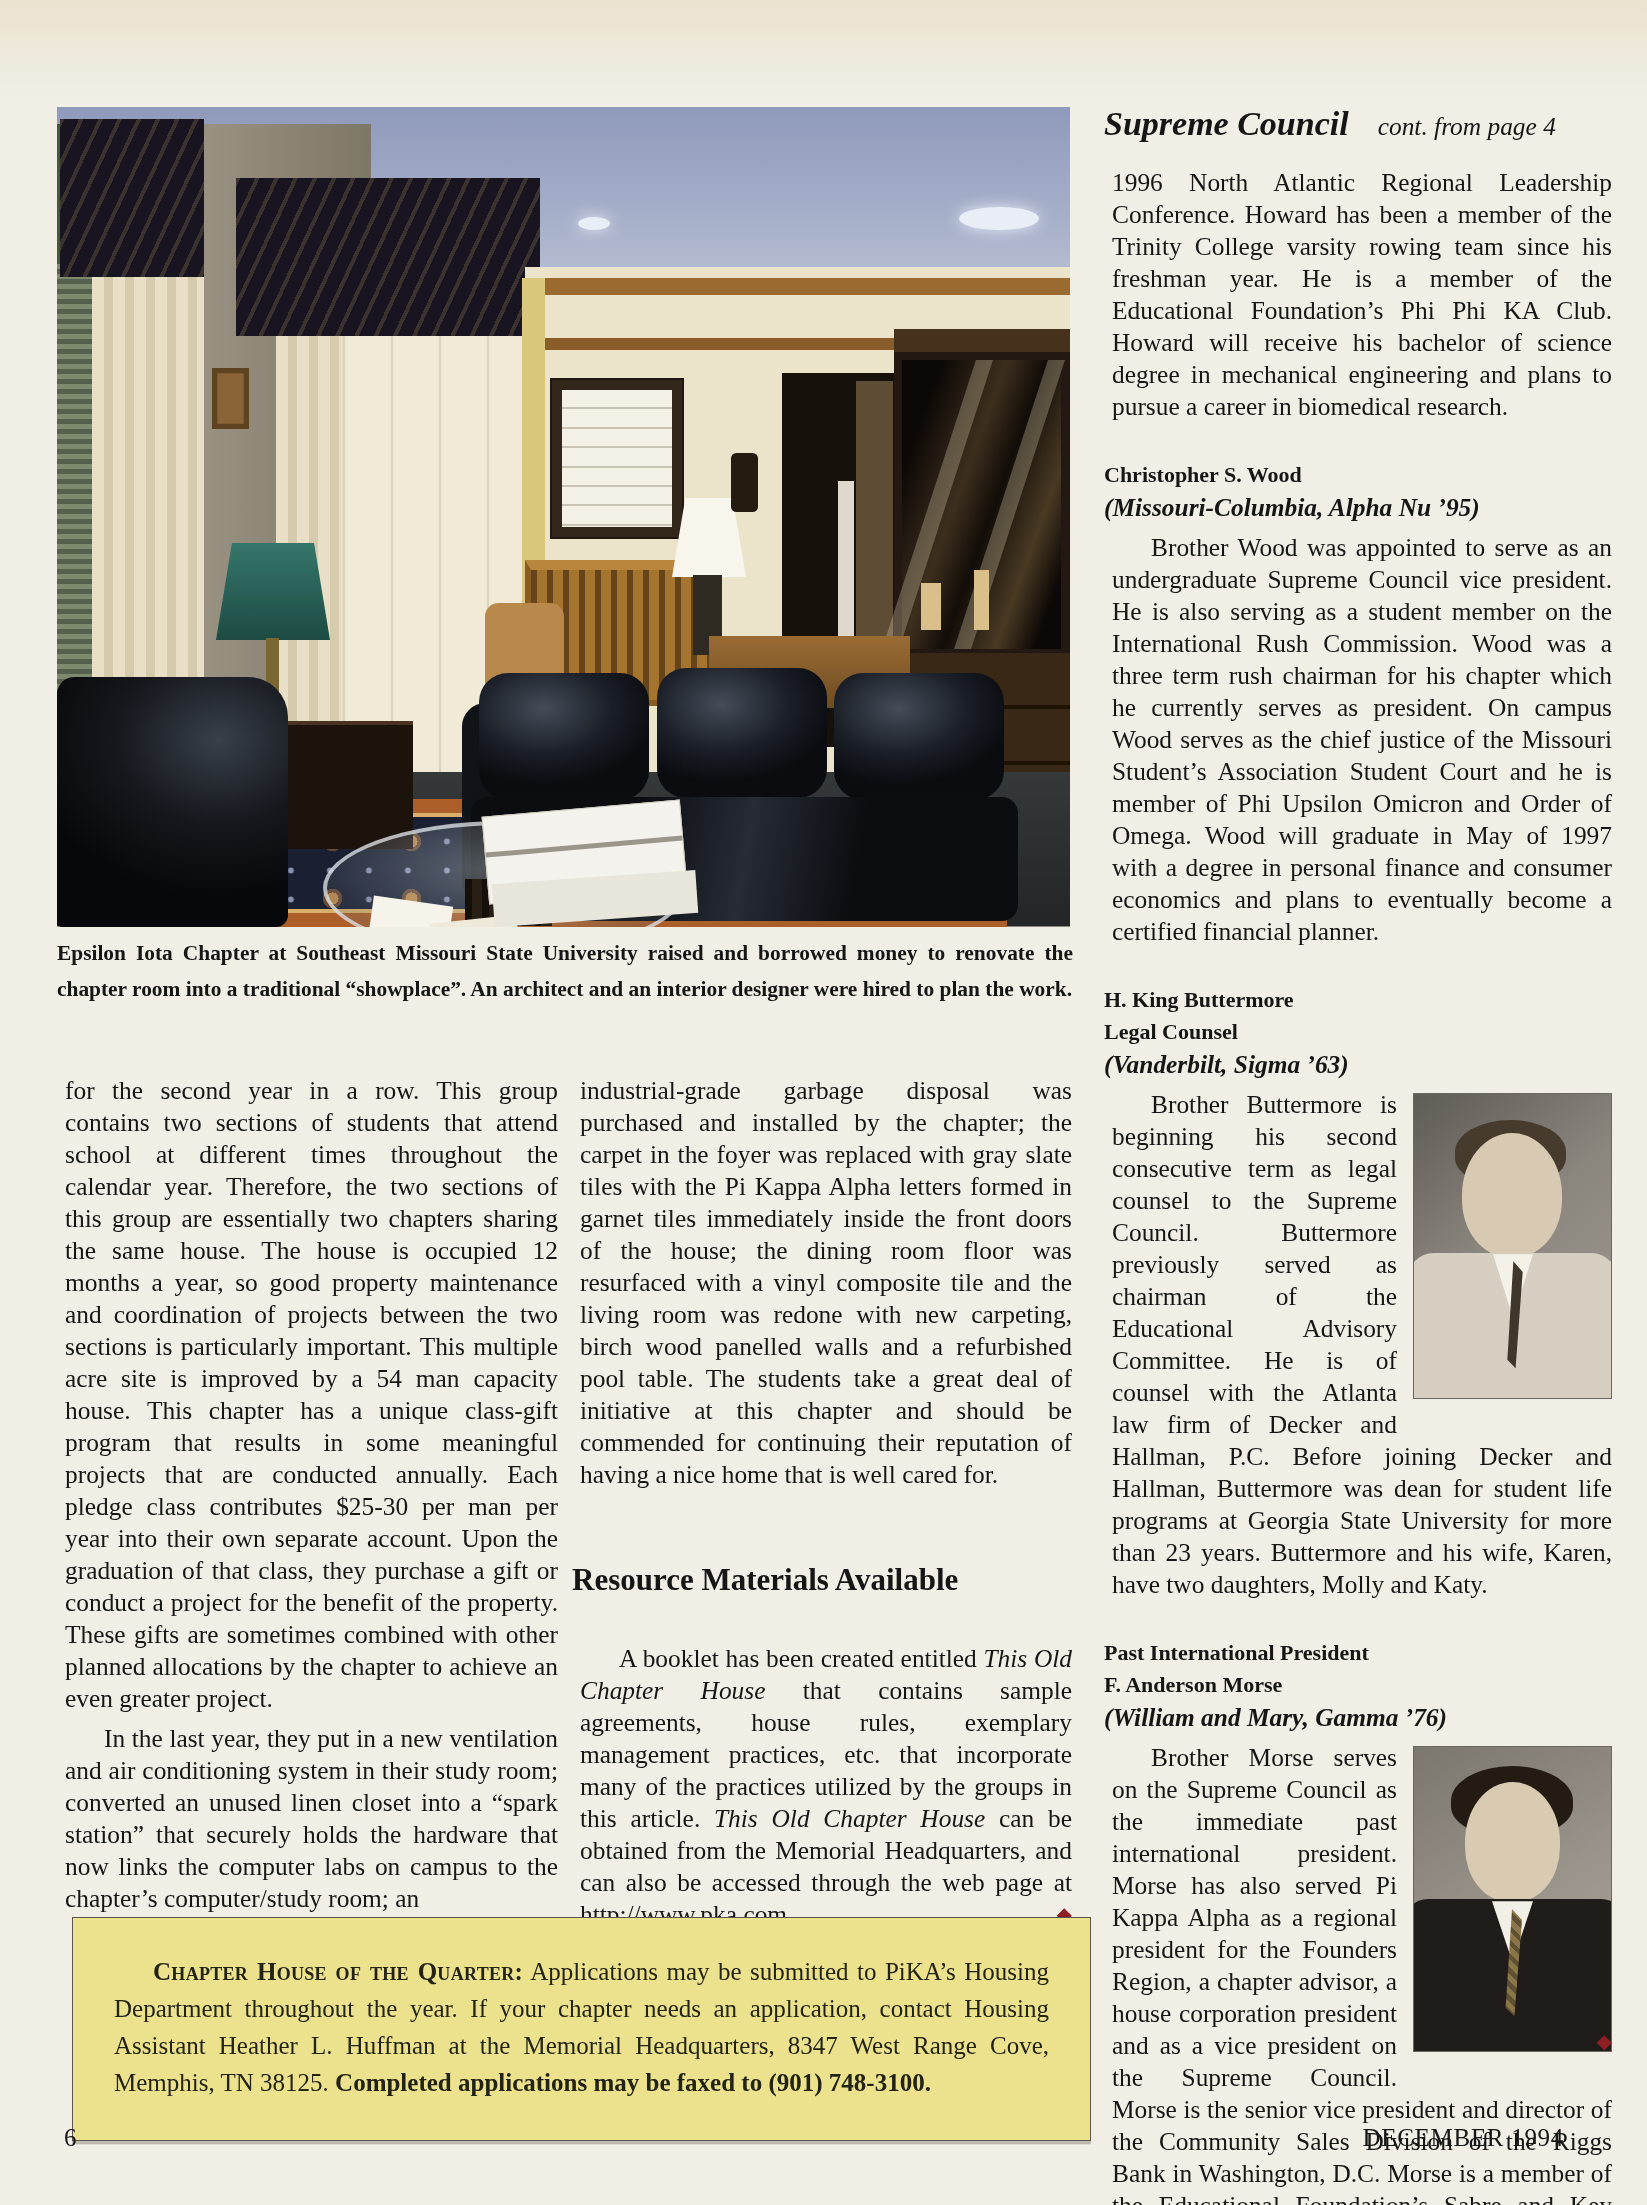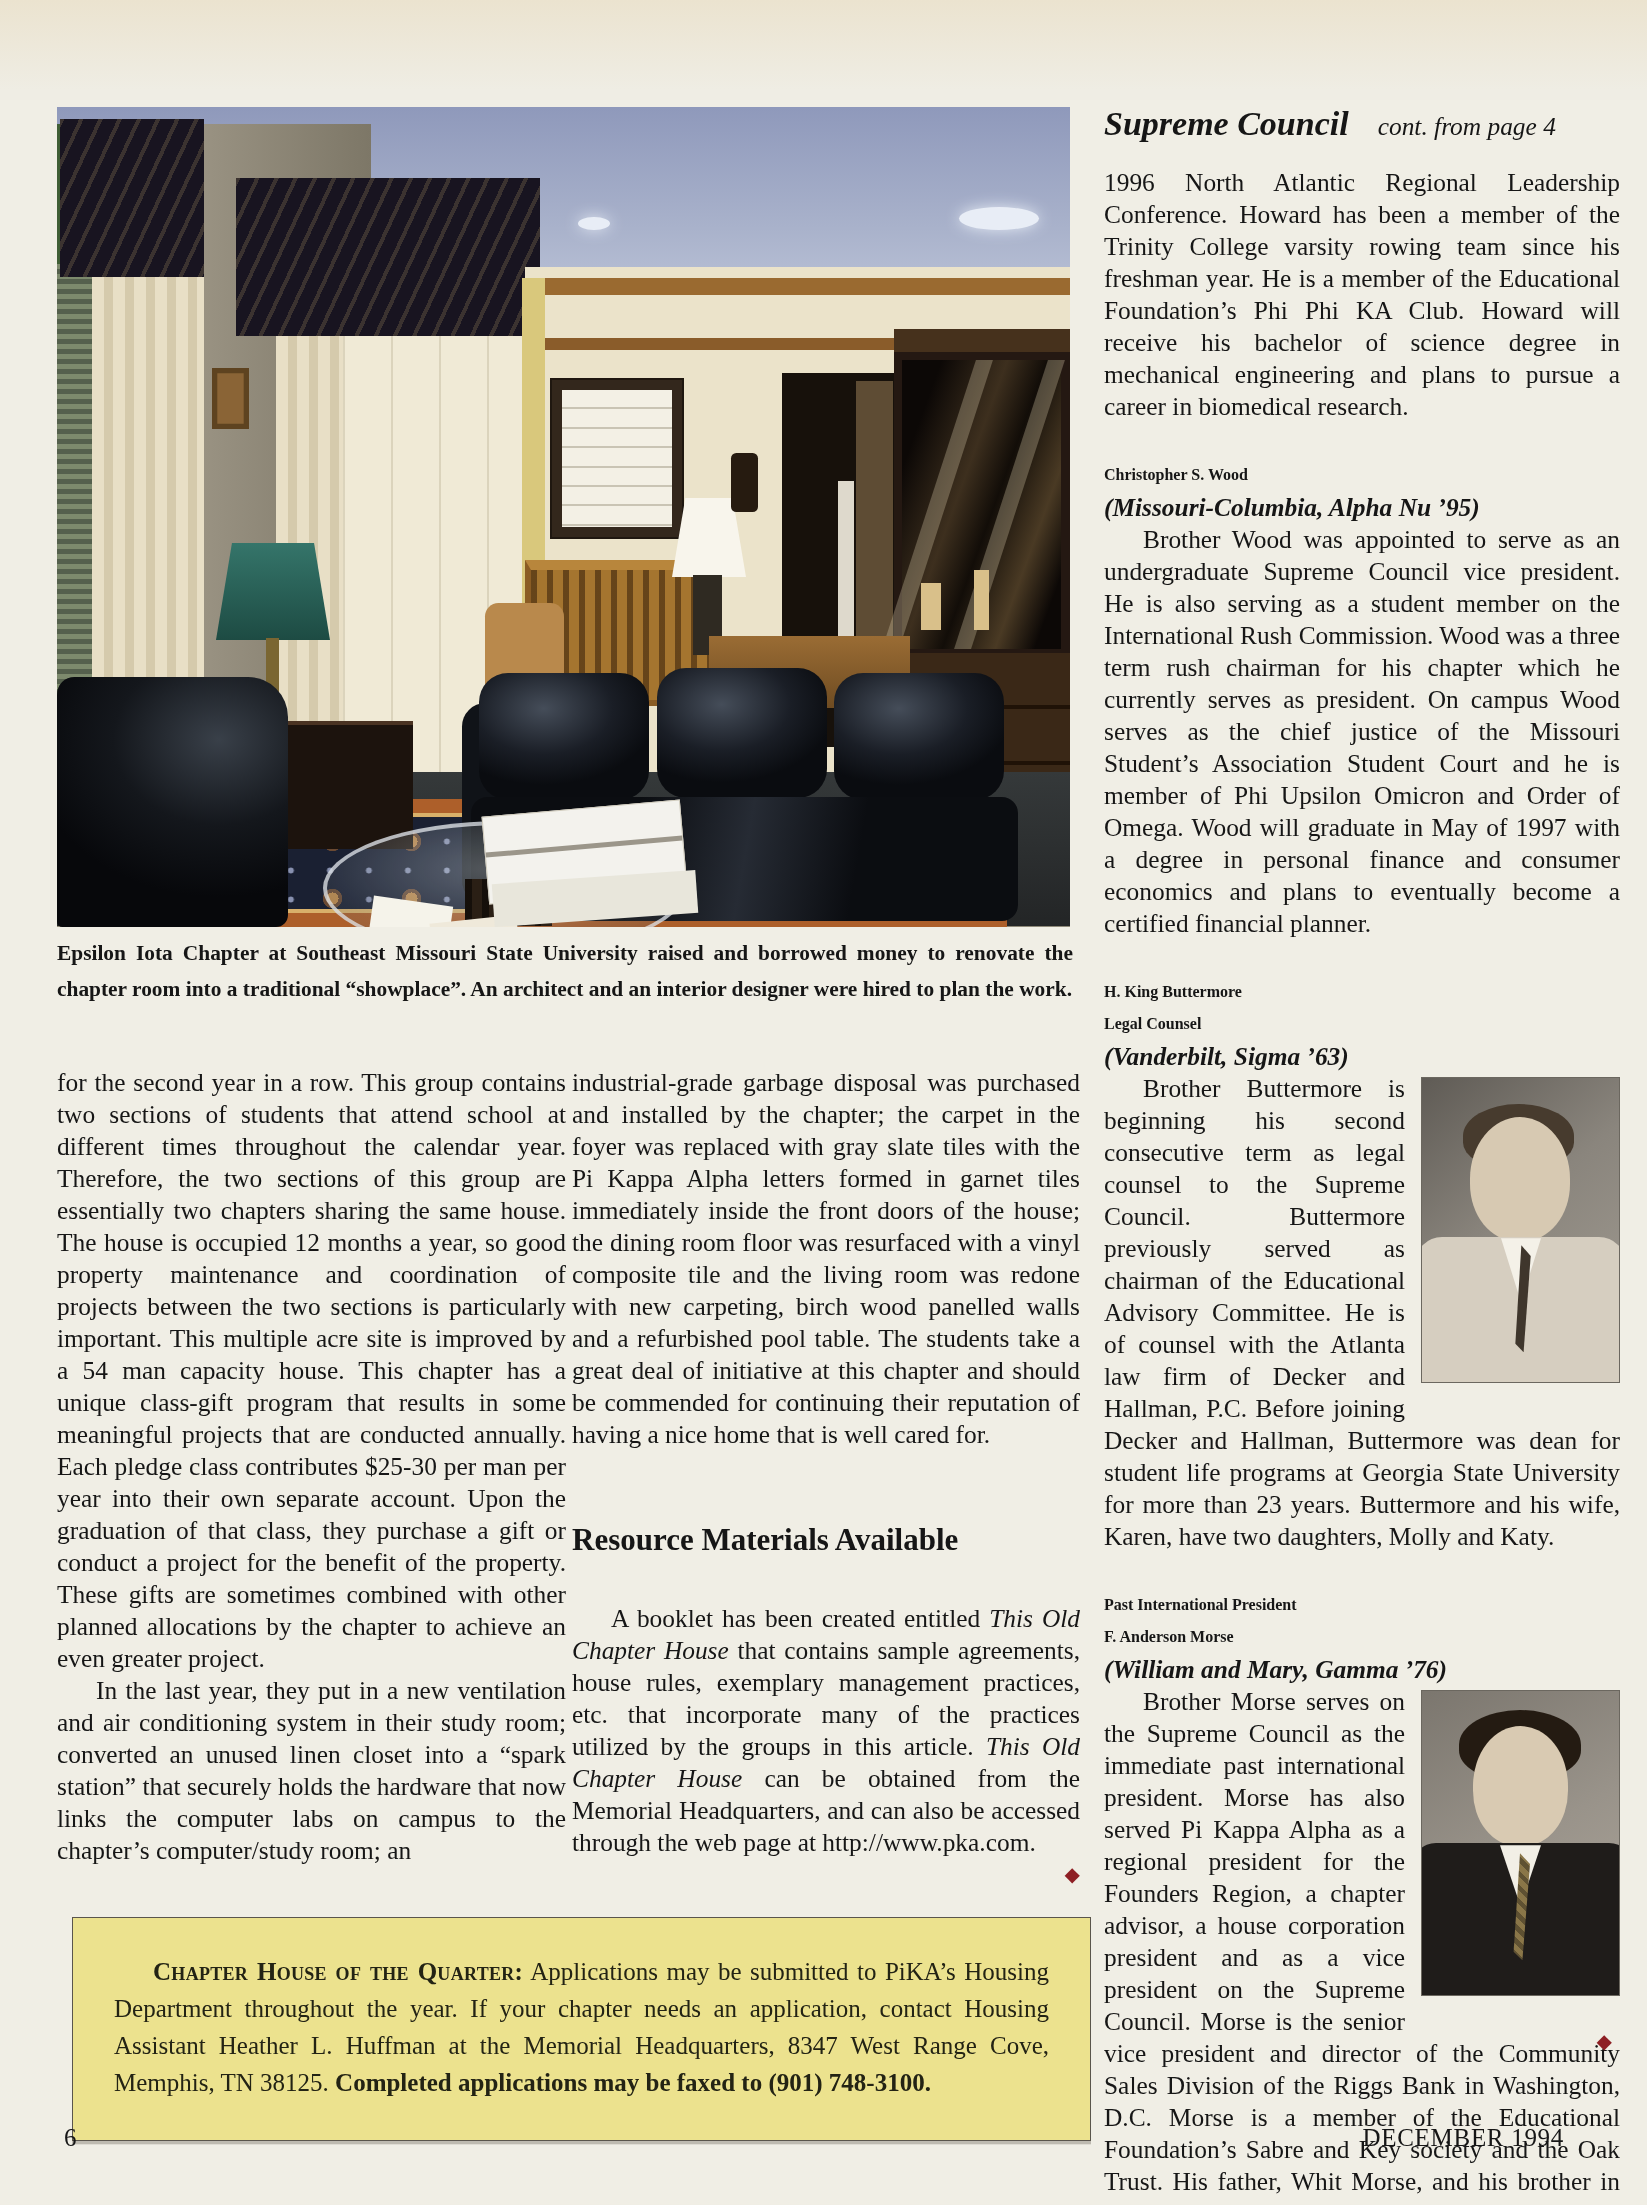--- a/index.html
+++ b/index.html
@@ -108,36 +108,36 @@
   .ph-box2 { left:436px; top:770px; width:204px; height:43px; background:#e8e6db; transform:rotate(-4deg); }
   .ph-paper1 { left:314px; top:794px; width:80px; height:37px; background:#f5f3ea; transform:rotate(8deg); }
   .ph-paper2 { left:374px; top:812px; width:87px; height:33px; background:#efe9da; transform:rotate(-6deg); }
 
   
   .caption { position:absolute; left:57px; top:935px; width:1016px;
     font-size:21.4px; line-height:36px; font-weight:bold; text-align:justify; margin:0; }
 
   
   .col { position:absolute; font-size:25.4px; line-height:32px; text-align:justify; }
-  .col p { margin:0; }
+  .col p { margin:8px; }
   .col1 { left:57px;  top:1066px; width:509px; }
   .col2 { left:572px; top:1066px; width:508px; }
   .col3 { left:1104px; top:108px;  width:516px; }
   .indent { text-indent:39px; }
   .noindent { text-indent:0; }
 
   .resource-heading { font-size:31px; line-height:36px; font-weight:bold;
     margin:72px 0 44px 0 !important; text-align:left; text-indent:0; }
 
   .sc-head { display:flex; align-items:baseline; gap:29px; margin-bottom:24px; }
   .sc-title { font-size:34px; font-weight:bold; font-style:italic; }
   .sc-cont  { font-size:25.4px; font-style:italic; }
 
   .section { margin-top:37px; }
-  .sec-title { font-weight:bold; font-size:16px; line-height:32px; text-align:left; }
+  .sec-title { font-weight:bold; font-size:22px; line-height:32px; text-align:left; }
   .sec-affil { font-weight:bold; font-style:italic; font-size:25.4px; line-height:32px; text-align:left; }
 
   
   .portrait { float:right; display:block; position:relative; overflow:hidden;
     width:197px; height:304px; margin:5.3px 0 10.7px 16px; border:1.3px solid #6b675f; }
   .portrait span { position:absolute; display:block; }
   .portrait.buttermore { background:linear-gradient(140deg,#5f5b55 0%,#8a857d 45%,#a39d93 100%); }
   .bt-hair { left:41px; top:25.4px; width:111px; height:64px; background:#473b2e; border-radius:50% 50% 40% 40%; }
   .bt-face { left:48px; top:39px; width:100px; height:124px; background:#d7c9b2; border-radius:50% 50% 46% 46%; }
   .bt-suit { left:-6.7px; top:159px; width:211px; height:147px; background:#d6cec0; border-radius:27px 27px 0 0; }

